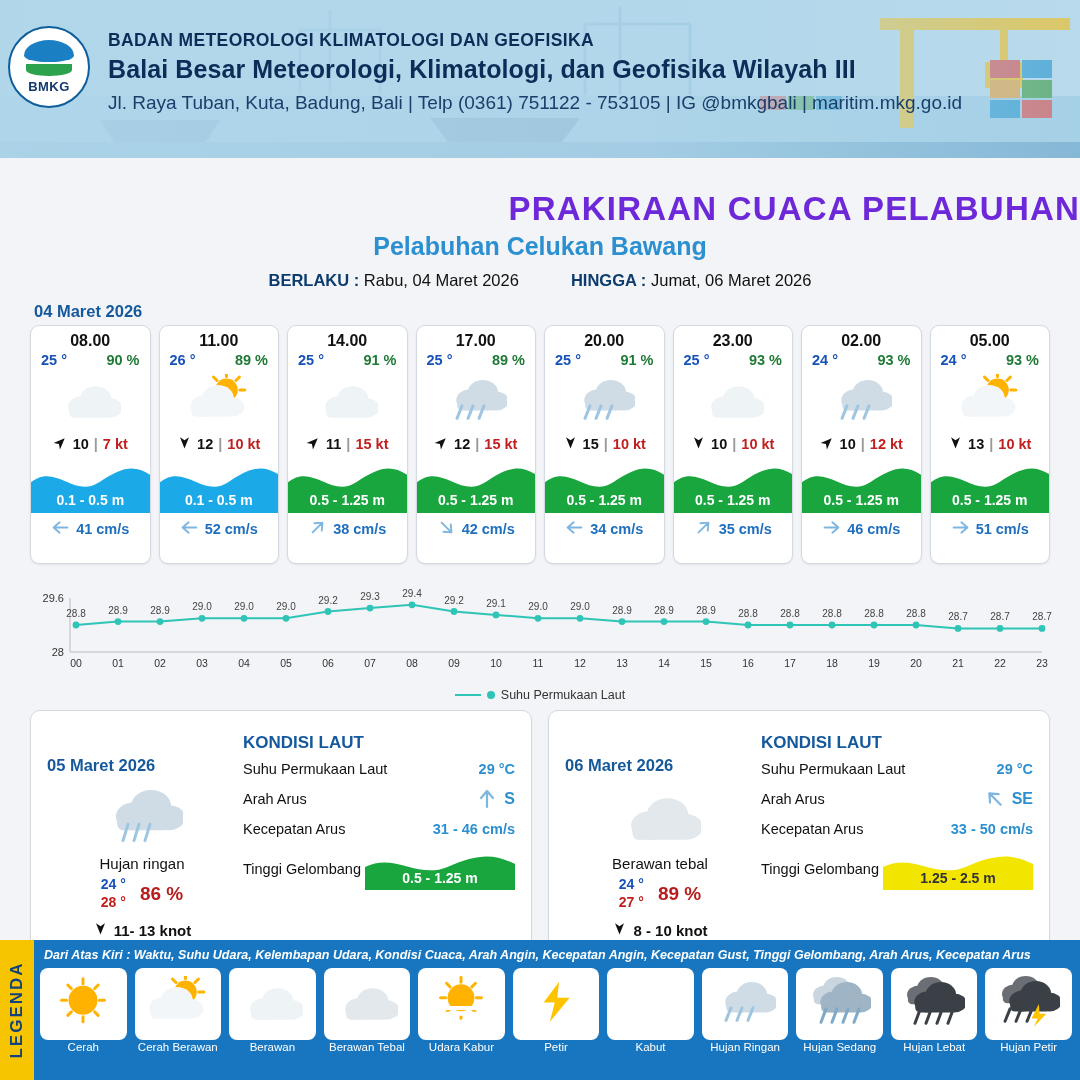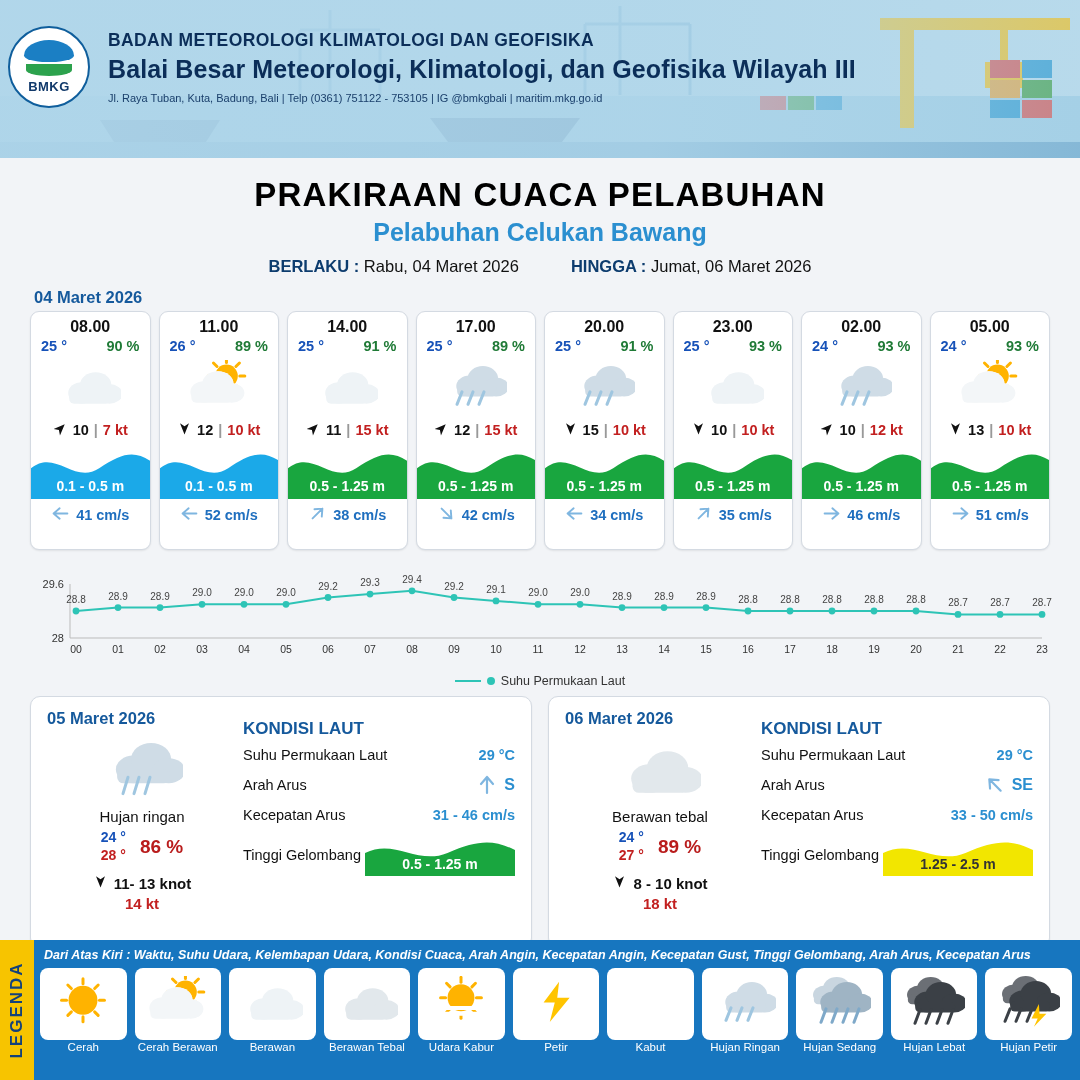--- a/index.html
+++ b/index.html
@@ -30,26 +30,26 @@
     background:#ffffff;
     border:2px solid #0f5e9c;
     display:flex; flex-direction:column; align-items:center; justify-content:center;
   }
   .logo-g1 { width:50px; height:22px; background:#1b7fc4; border-radius:50% 50% 45% 45%/70% 70% 30% 30%; margin-bottom:2px;}
   .logo-g2 { width:46px; height:12px; background:#2ca24d; border-radius:0 0 50% 50%; margin-bottom:3px;}
   .logo-txt { font-size:13px; font-weight:bold; color:#123a6b; letter-spacing:0.5px;}
   .hdr-text { position:absolute; left:108px; top:30px; color:#0b2e59; }
   .hdr-l1 { font-size:17.5px; font-weight:bold; letter-spacing:0.4px; }
   .hdr-l2 { font-size:25px; font-weight:bold; margin-top:4px; letter-spacing:0.1px; }
-  .hdr-l3 { font-size:11px; margin-top:8px; color:#1a3f6b; }
+  .hdr-l3 { font-size:19px; margin-top:8px; color:#1a3f6b; }
 
   
   .title-main {
-    text-align:center; margin-top:18px;
-    font-size:33px; font-weight:bold; color:#000000; letter-spacing:1.2px;
+    text-align:right; margin-top:32px;
+    font-size:33px; font-weight:bold; color:#6d28d9; letter-spacing:1.2px;
   }
   .title-sub {
     text-align:center; margin-top:4px;
     font-size:25px; font-weight:bold; color:#2b8fd0;
   }
   .valid-row {
     display:flex; justify-content:center; gap:52px; margin-top:10px;
     font-size:16.5px; color:#111;
   }
   .valid-row b { color:#0d3c6e; }
@@ -92,21 +92,21 @@
 
   
   .days { display:flex; gap:16px; padding:8px 30px 0; }
   .day {
     flex:1; background:#fff; border:1px solid #d4dae2; border-radius:10px;
     padding:12px 16px; position:relative; height:252px;
     box-shadow:0 1px 2px rgba(0,0,0,0.07);
     display:flex;
   }
   .day-left { width:190px; text-align:center; }
-  .day-date { font-size:16.5px; font-weight:bold; color:#15599c; text-align:left; }
+  .day-date { font-size:16.5px; font-weight:bold; color:#15599c; text-align:left;margin-top:33px; }
   .day-icon { height:66px; display:flex; align-items:center; justify-content:center; margin-top:10px;}
   .day-cond { font-size:15px; color:#111; margin-top:4px; }
   .day-temps { display:flex; align-items:center; justify-content:center; gap:14px; margin-top:4px;}
   .t-col { font-size:14px; font-weight:bold; line-height:1.25; }
   .t-min { color:#1752b8; }
   .t-max { color:#c22020; }
   .d-hum { font-size:19px; font-weight:bold; color:#b91c1c; }
   .day-wind { margin-top:10px; font-size:15px; font-weight:bold; color:#111; display:flex; align-items:center; justify-content:center; gap:6px;}
   .day-gust { margin-top:3px; font-size:15px; font-weight:bold; color:#c22020; }
 

